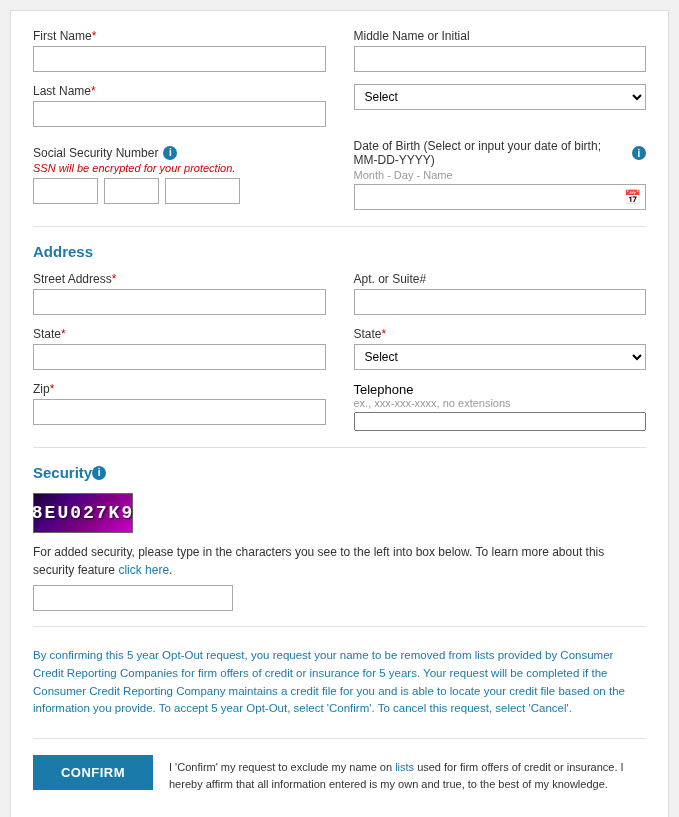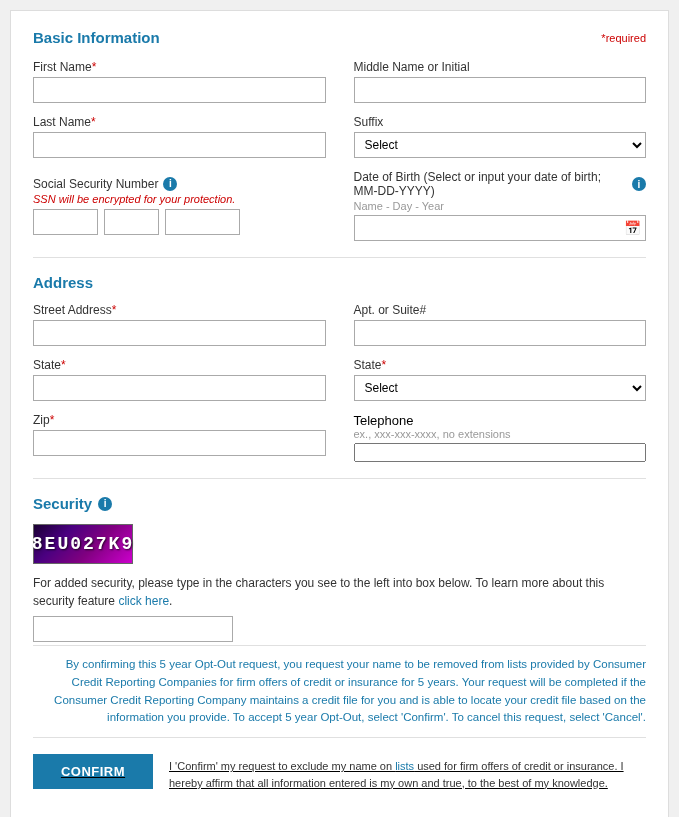--- a/index.html
+++ b/index.html
@@ -164,21 +164,20 @@
     }
     .telephone-placeholder {
       font-size: 11px;
       color: #999;
       margin-bottom: 3px;
     }
     .security-section { margin-top: 4px; }
     .security-title-row {
       display: flex;
       align-items: center;
-      gap: 6px;
       margin-bottom: 12px;
     }
     .captcha-img {
       width: 100px;
       height: 40px;
       background: linear-gradient(135deg, #1a0033 0%, #4a0080 30%, #800080 60%, #cc00cc 100%);
       display: flex;
       align-items: center;
       justify-content: center;
       color: #fff;
@@ -206,32 +205,30 @@
       font-size: 12px;
       height: 26px;
       width: 200px;
       outline: none;
       display: block;
     }
     .disclosure-text {
       font-size: 11.5px;
       color: #1a7aaa;
       line-height: 1.55;
-      margin: 3px 0 16px 0;
-      padding: 10px 0;
+      margin: 15px 0 16px 0;
+      padding: 20px 0;
       border-top: 1px solid #e0e0e0;
       border-bottom: 1px solid #e0e0e0;
-      text-align: right;
     }
     .action-row {
       display: flex;
       align-items: flex-start;
       gap: 16px;
       margin-bottom: 12px;
-      text-decoration: underline;
     }
     .confirm-button {
       background: #1a7aaa;
       color: #fff;
       border: none;
       padding: 10px 24px;
       font-size: 13px;
       font-weight: bold;
       cursor: pointer;
       min-width: 120px;
@@ -251,24 +248,20 @@
     .form-label-text {
       font-size: 12px;
       color: #333;
     }
   </style>
 </head>
 <body>
 
 <div class="page-container">
 
-  <div class="section-header">
-    <span class="section-title">Basic Information</span>
-    <span class="required-note">*required</span>
-  </div>
 
   <div class="form-row">
     <div class="form-group">
       <label>
         <span>First Name</span><span class="required-star">*</span>
       </label>
       <input type="text" style="">
     </div>
     <div class="form-group">
       <label>Middle Name or Initial</label>
@@ -277,21 +270,20 @@
   </div>
 
   <div class="form-row">
     <div class="form-group">
       <label>
         <span>Last Name</span><span class="required-star">*</span>
       </label>
       <input type="text" style="">
     </div>
     <div class="form-group">
-      <label>Suffix</label>
       <select>
         <option>Select</option>
         <option>Jr.</option>
         <option>Sr.</option>
         <option>II</option>
         <option>III</option>
       </select>
     </div>
   </div>
 
@@ -308,21 +300,21 @@
         <input type="text" maxlength="2" style="">
         <input type="text" maxlength="4" style="">
       </div>
     </div>
 
     <div class="dob-group">
       <div class="dob-label-row">
         <span class="form-label-text">Date of Birth (Select or input your date of birth; MM-DD-YYYY)</span>
         <span class="info-icon">i</span>
       </div>
-      <div class="dob-placeholder">Name - Day - Year</div>
+      <div class="dob-placeholder">Month - Day - Name</div>
       <div class="dob-input-wrapper">
         <input type="text" style="">
         <span class="dob-calendar-icon">📅</span>
       </div>
     </div>
   </div>
 
   <hr class="divider">
 
   <div class="address-section">

